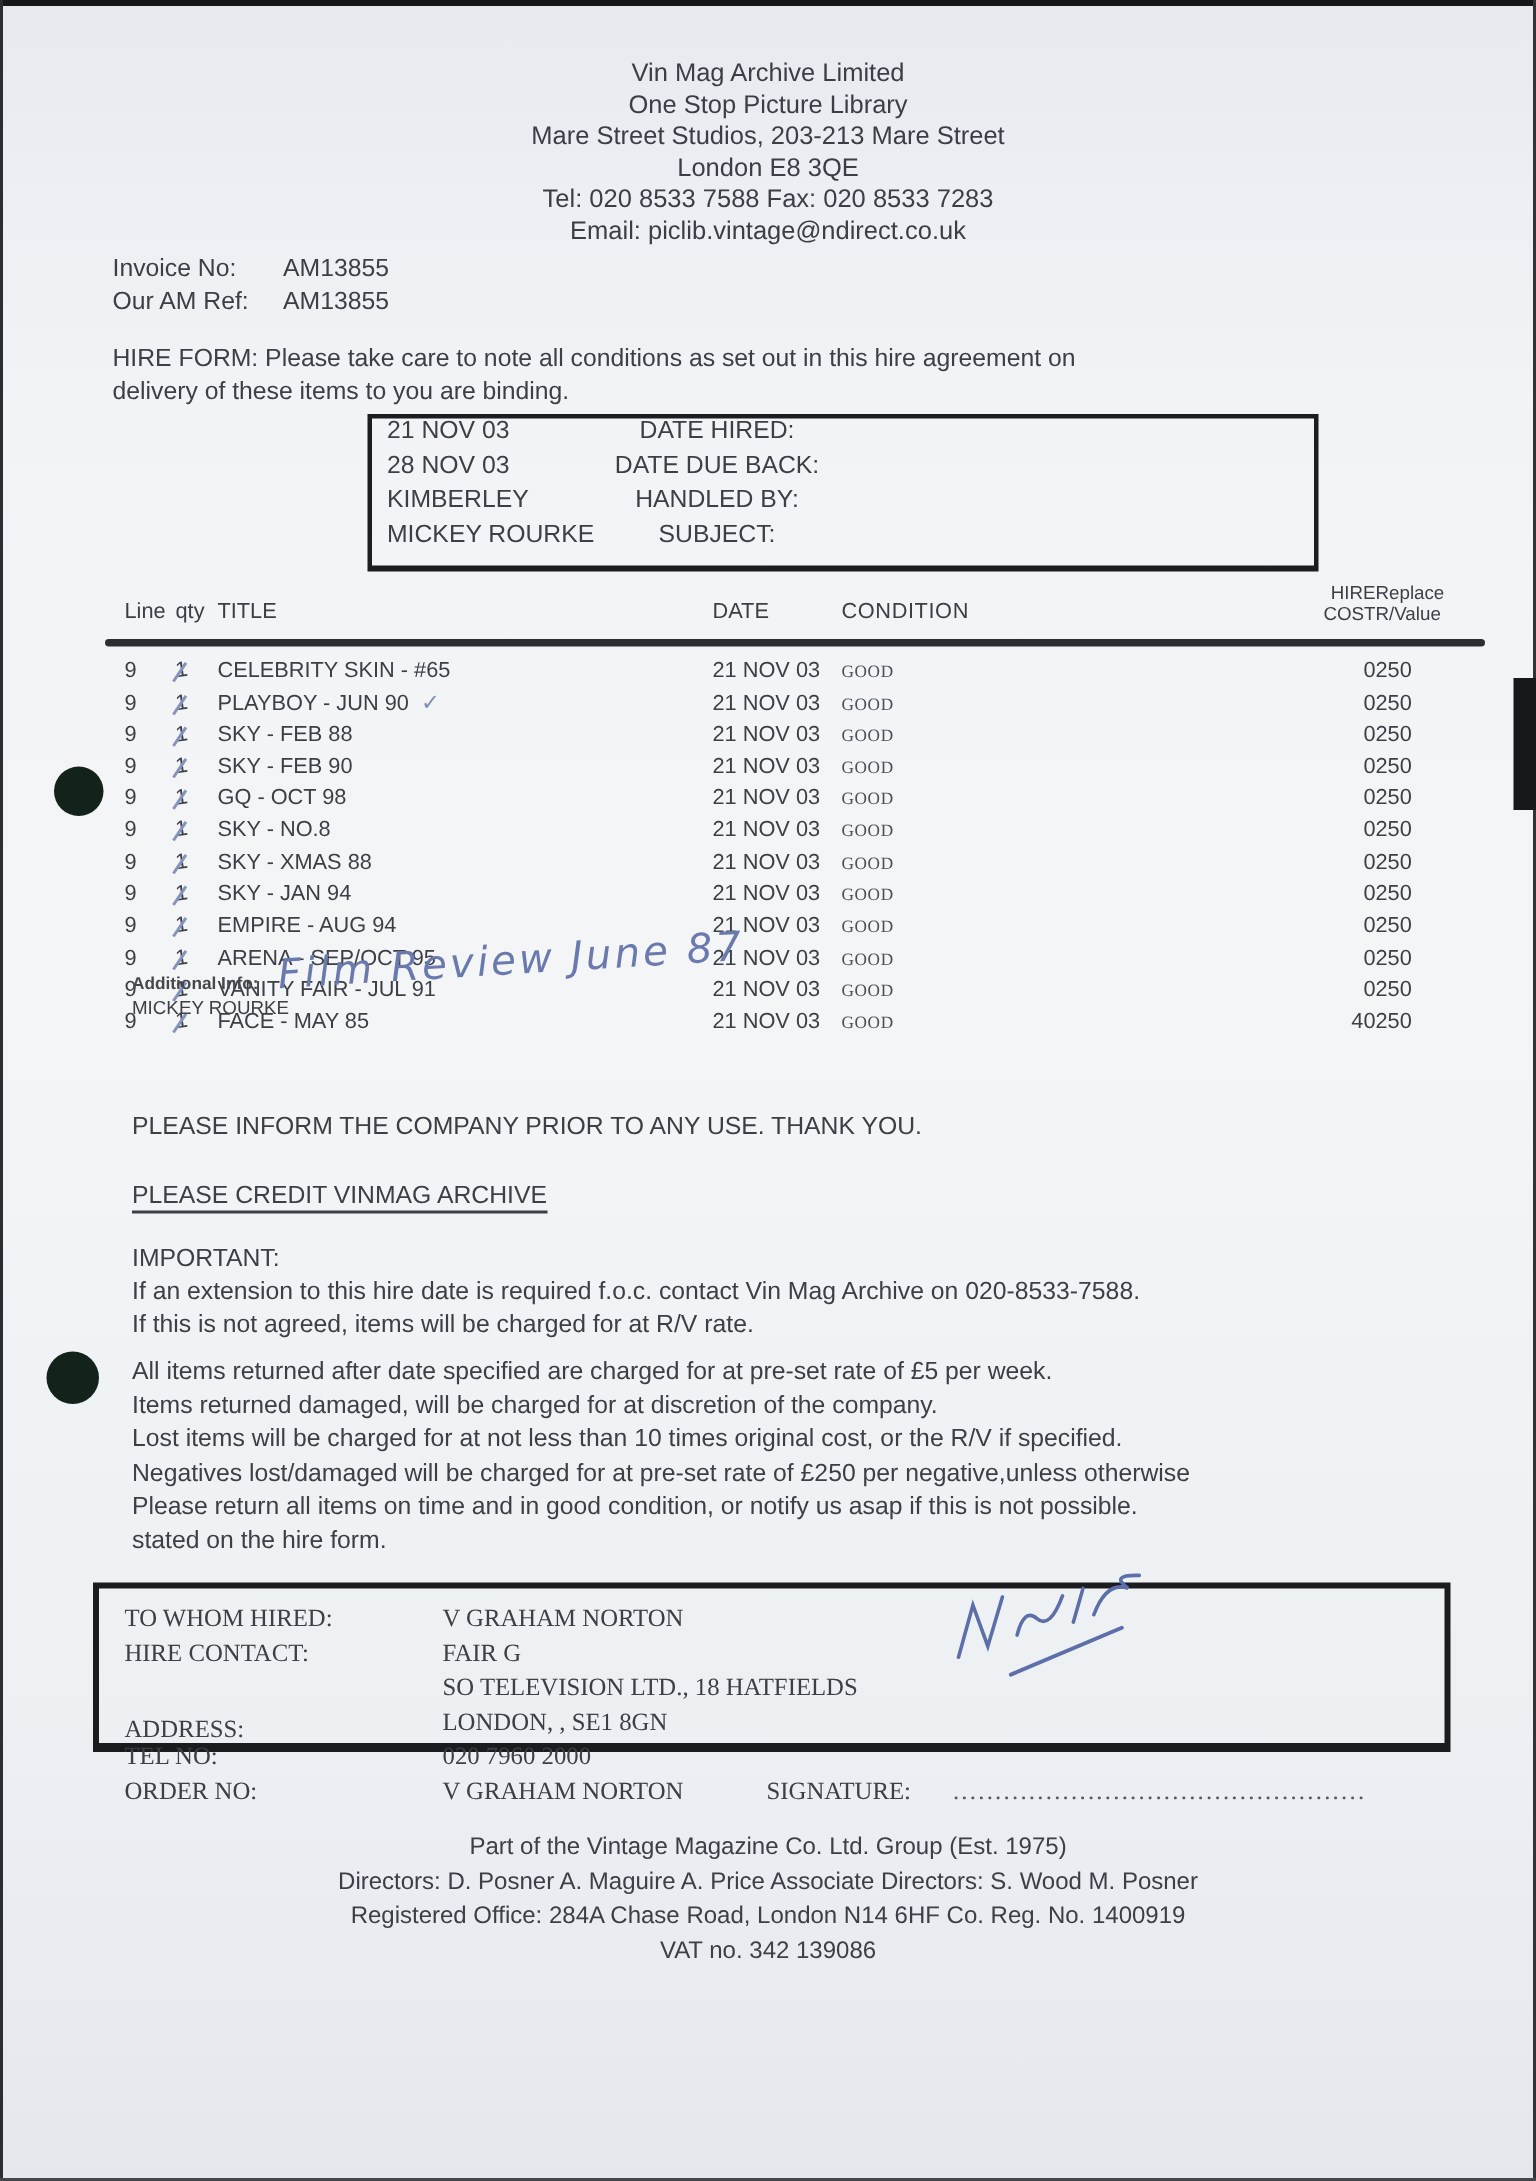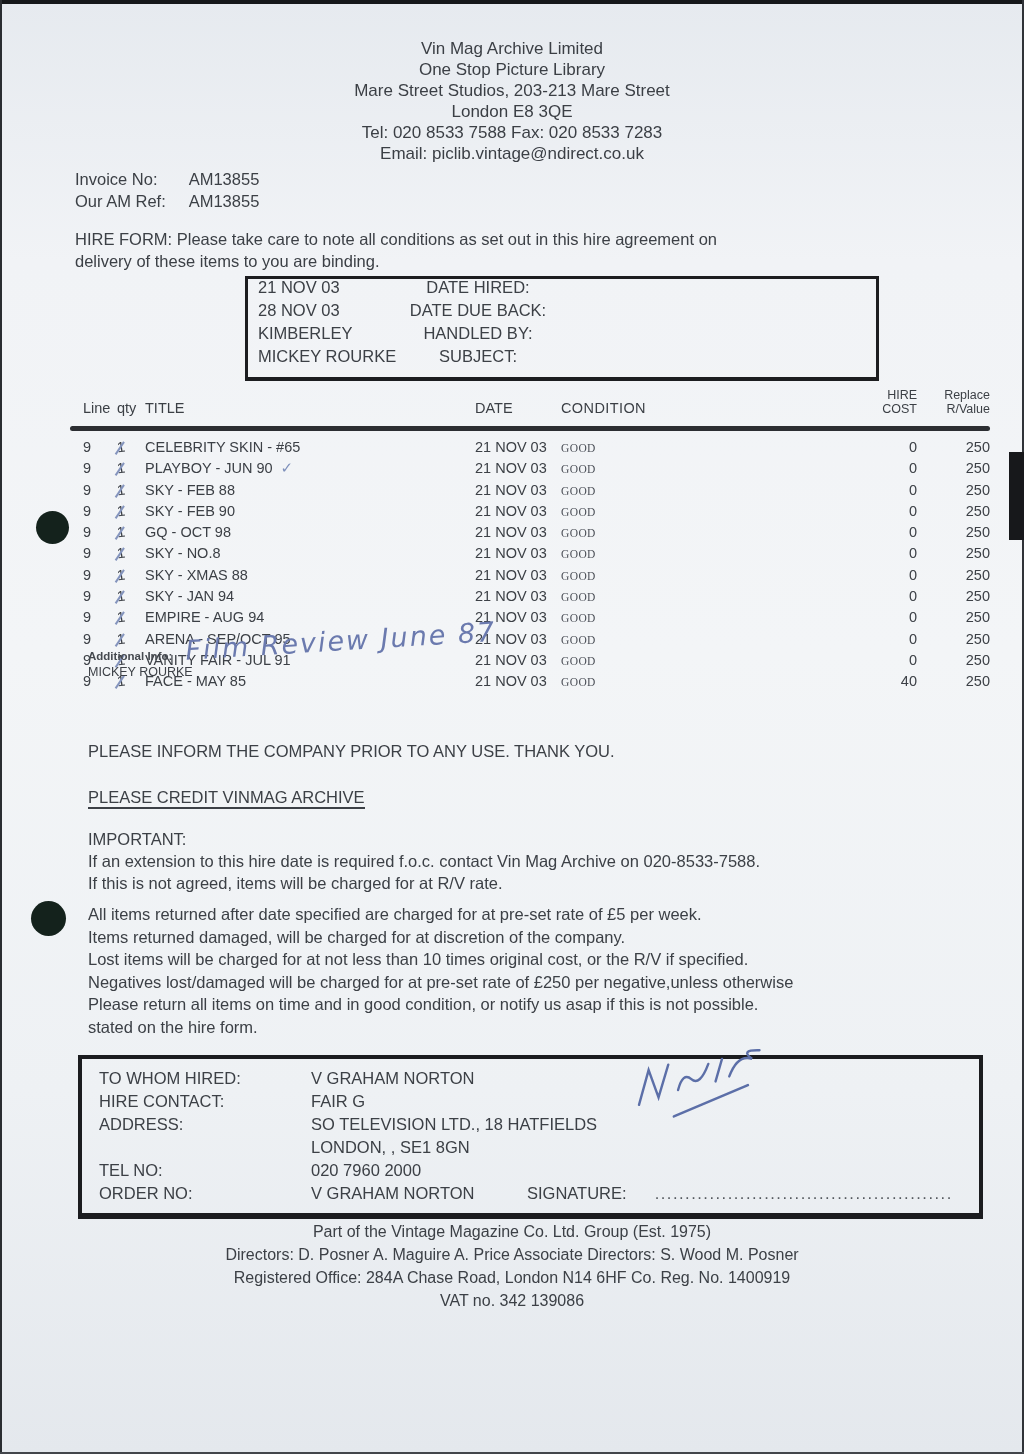--- a/index.html
+++ b/index.html
@@ -37,21 +37,21 @@
   .tbl-head{position:absolute;left:75px;top:388px;width:915px;display:flex;align-items:flex-end;font-size:14.5px;color:#3b3f45;}
   .tbl-rule{position:absolute;left:70px;top:426px;width:920px;height:5px;background:#2c2e32;border-radius:3px;}
   .tbl-rows{position:absolute;left:75px;top:438px;width:915px;}
   .trow{display:flex;height:21.3px;font-size:14.5px;align-items:baseline;}
   .c-line{width:28px;padding-left:8px;box-sizing:border-box;}
   .c-qty{width:42px;padding-left:14px;box-sizing:border-box;}
   .c-title{width:330px;white-space:nowrap;}
   .c-date{width:86px;white-space:nowrap;}
   .c-cond{flex:1;font-family:"Liberation Serif",serif;font-size:11.5px;letter-spacing:.4px;color:#4b4f57;}
   .c-cost{width:85px;text-align:right;}
-  .c-rval{width:73px;text-align:right;}
+  .c-rval{width:73px;}
   .hd2{font-size:12.5px;line-height:14px;}
   .qty-mark{position:relative;display:inline-block;transform:rotate(-8deg);}
   .qty-mark::before{content:"";position:absolute;left:-5px;top:8px;width:15px;height:1.6px;background:#8494bd;transform:rotate(-48deg);}
   .tick{color:#7d8fbb;font-size:15px;padding-left:8px;}
 
   
   .addl{position:absolute;left:88px;top:650px;}
   .addl-label{font-size:11.5px;font-weight:bold;color:#45494f;}
   .addl-value{font-size:12.5px;margin-top:3px;}
   .handwriting{
@@ -61,21 +61,21 @@
   }
 
   
   .inform{position:absolute;left:88px;top:742px;font-size:16.5px;}
   .credit{position:absolute;left:88px;top:788px;font-size:16.5px;}
   .credit span{border-bottom:2px solid #3c4046;padding-bottom:1px;}
   .important{position:absolute;left:88px;top:828px;font-size:16.5px;line-height:22px;}
   .terms{position:absolute;left:88px;top:903px;font-size:16.5px;line-height:22.5px;}
 
   
-  .hired-box{position:absolute;left:78px;top:1055px;width:905px;height:164px;border:4px solid #1b1c1f;border-bottom-width:6px;box-sizing:border-box;}
+  .hired-box{position:absolute;left:62px;top:1055px;width:905px;height:113px;border:4px solid #1b1c1f;border-bottom-width:6px;box-sizing:border-box;font-family:Liberation Serif, serif;}
   .hrows{position:absolute;left:17px;top:10px;width:860px;}
   .hrow{position:relative;height:23px;font-size:16.5px;}
   .hvalue{position:absolute;left:212px;top:0;white-space:nowrap;}
   .sig{position:absolute;left:445px;top:125px;font-size:16.5px;white-space:nowrap;}
   .sig-dots{letter-spacing:1.5px;color:#55595f;padding-left:28px;}
   .scribble{position:absolute;left:620px;top:1048px;transform:rotate(-4deg);}
 
   
   .footer{position:absolute;left:112px;top:1220px;width:800px;text-align:center;font-size:16px;line-height:23px;}
 </style>
@@ -298,21 +298,21 @@
 
     <div class="hrow">
         <span class="hlabel" style="display: inline-block; width: 195px;">TO WHOM HIRED:</span>
         <span class="hvalue">V GRAHAM NORTON</span>
       </div>
         <div class="hrow">
         <span class="hlabel" style="display: inline-block; width: 195px;">HIRE CONTACT:</span>
         <span class="hvalue">FAIR G</span>
       </div>
         <div class="hrow">
-        <span class="hlabel" style="display: inline-block; width: 195px;">ADDRESS:</span>
+        <span class="hlabel" style="display: inline-block; width: 195px; margin-top: 28px;">ADDRESS:</span>
         <span class="hvalue">SO TELEVISION LTD., 18 HATFIELDS</span>
       </div>
         <div class="hrow">
         <span class="hlabel" style="display: inline-block; width: 195px;"></span>
         <span class="hvalue">LONDON, , SE1 8GN</span>
       </div>
         <div class="hrow">
         <span class="hlabel" style="display: inline-block; width: 195px;">TEL NO:</span>
         <span class="hvalue">020 7960 2000</span>
       </div>

